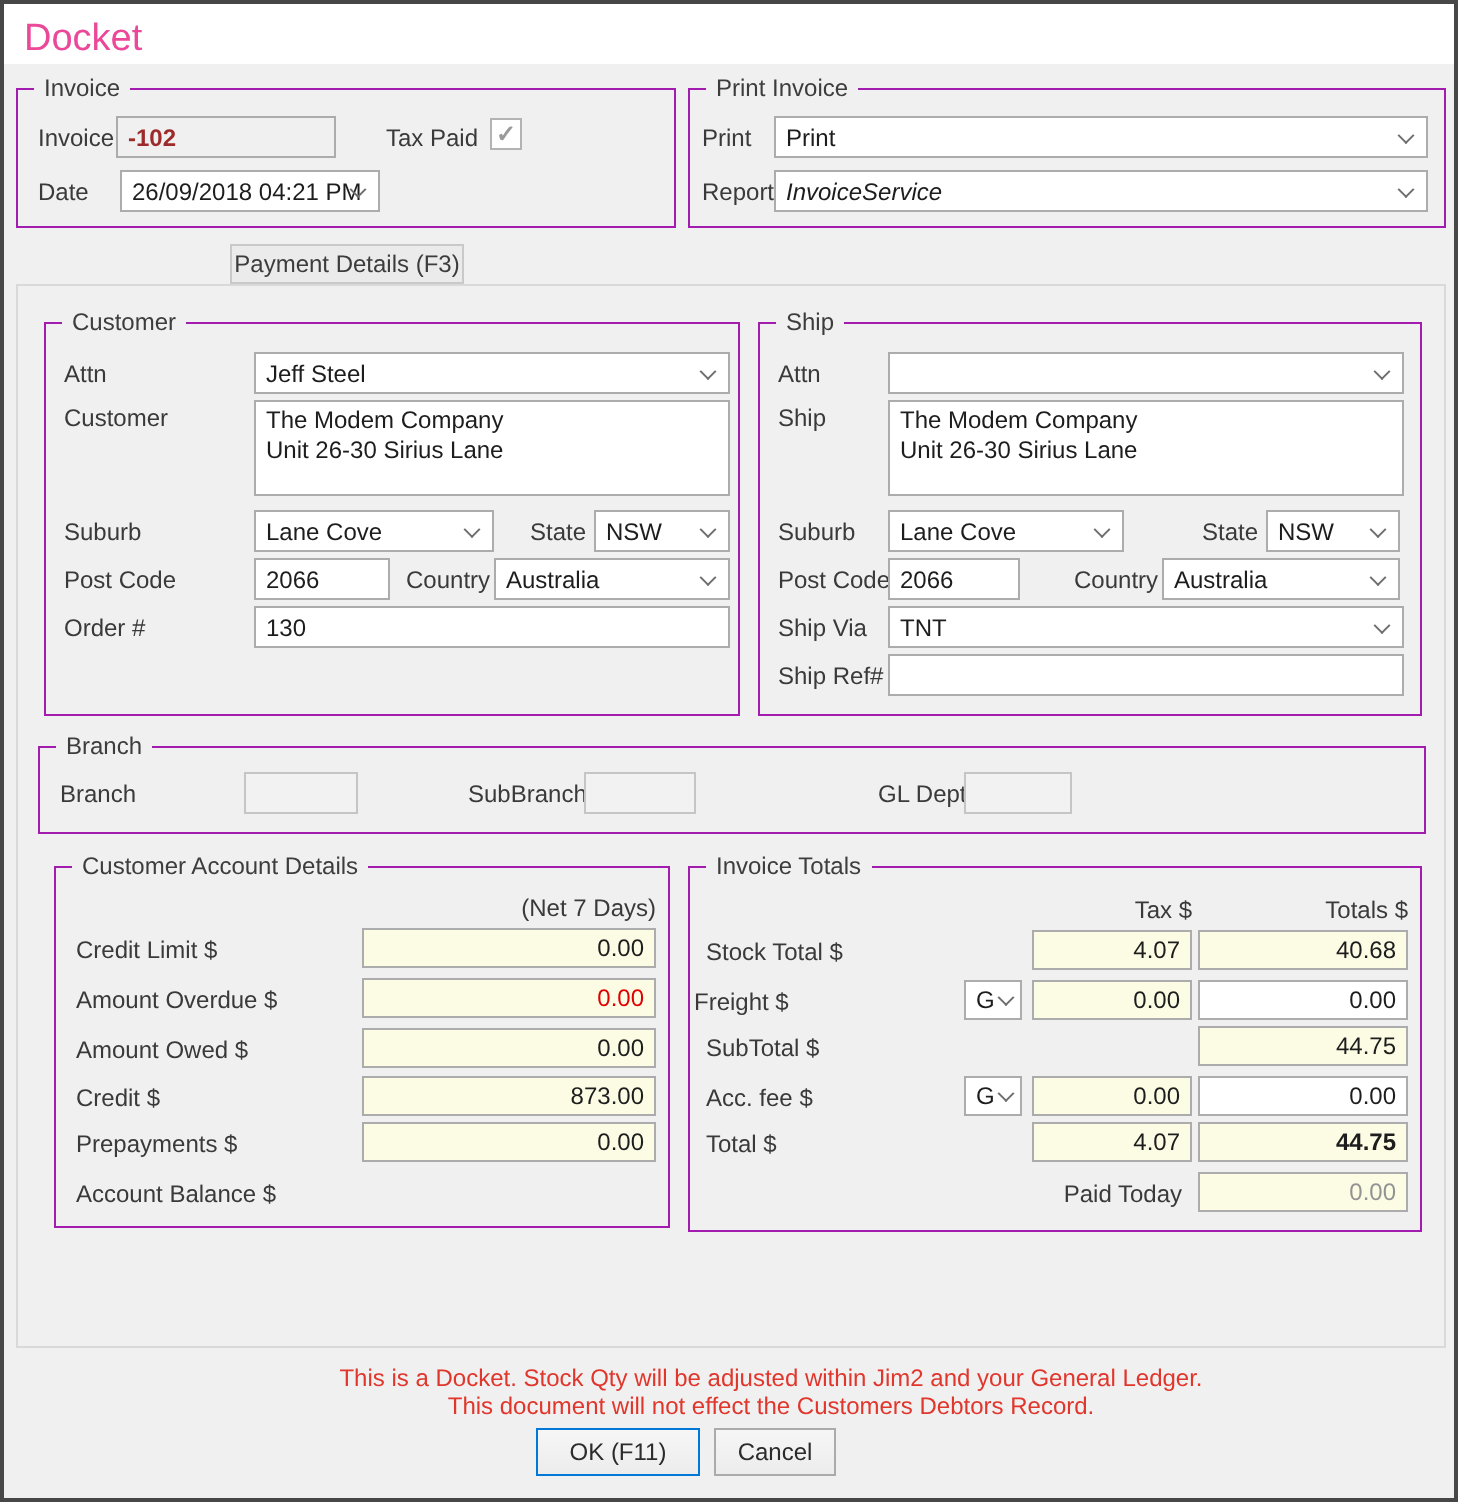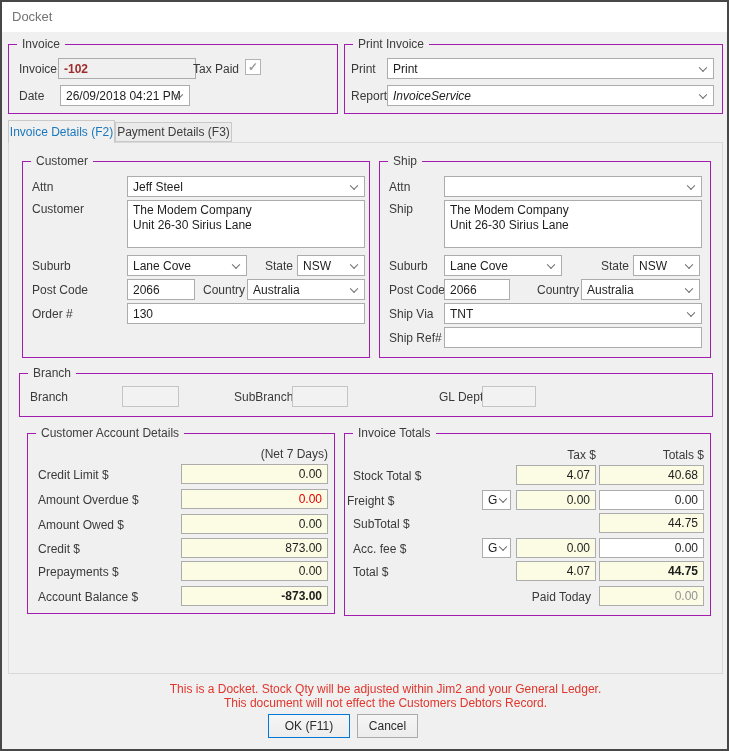--- a/index.html
+++ b/index.html
@@ -8,21 +8,21 @@
     position:relative; width:729px; height:751px;
     background:#F0F0F0; border:2px solid #474747;
     overflow:hidden;
   }
   .titlebar {
     position:absolute; left:0; top:0; right:0; height:30px;
     background:#FFFFFF;
   }
   .titlebar .title {
     position:absolute; left:10px; top:7px;
-    font-size:13px; color:#737373;
+    font-size:19px; color:#ec4899;
   }
   .group {
     position:absolute; border:1px solid #a21caf; background:#F0F0F0;
   }
   .legend {
     position:absolute; top:-8px; left:8px; background:#F0F0F0;
     padding:0 5px; font-size:12px; color:#3D3D3D; white-space:nowrap; line-height:14px;
   }
   .lbl {
     position:absolute; font-size:12px; color:#3A3A3A; white-space:nowrap; line-height:14px;
@@ -89,21 +89,21 @@
 
 <div class="dialog">
 
   <div class="titlebar">
     <span class="title">Docket</span>
   </div>
 
   <div class="group" style="left:6px; top:42px; width:330px; height:70px;">
     <span class="legend">Invoice</span>
     <span class="lbl" style="left:10px; top:17px;">Invoice</span>
-    <div class="field ro" style="left:49px; top:13px; width:138px; height:21px;">
+    <div class="field ro" style="left:49px; top:13px; width:110px; height:21px;">
       <span class="maroon">-102</span>
     </div>
     <span class="lbl" style="left:184px; top:17px;">Tax Paid</span>
     <div class="checkbox" style="left:236px; top:14px;">
       <span>✓</span>
     </div>
     <span class="lbl" style="left:10px; top:44px;">Date</span>
     <div class="field combo" style="left:51px; top:40px; width:130px; height:21px;">
       <span>26/09/2018 04:21 PM</span>
       <span class="chev"></span>
@@ -117,23 +117,20 @@
       <span>Print</span>
       <span class="chev"></span>
     </div>
     <span class="lbl" style="left:6px; top:44px;">Report</span>
     <div class="field combo" style="left:42px; top:40px; width:327px; height:21px;font-style:italic;">
       <span>InvoiceService</span>
       <span class="chev"></span>
     </div>
   </div>
 
-  <div class="tab active">
-    <span>Invoice Details (F2)</span>
-  </div>
   <div class="tab inactive">
     <span>Payment Details (F3)</span>
   </div>
 
   <div class="tabpage">
 
     <div class="group" style="left:13px; top:18px; width:348px; height:197px;">
       <span class="legend">Customer</span>
       <span class="lbl" style="left:9px; top:18px;">Attn</span>
       <div class="field combo" style="left:104px; top:14px; width:238px; height:21px;">
@@ -251,23 +248,20 @@
       <div class="field money" style="left:153px; top:104px; width:147px; height:20px;">
         <span>873.00</span>
       </div>
 
       <span class="lbl" style="left:10px; top:131px;">Prepayments $</span>
       <div class="field money" style="left:153px; top:127px; width:147px; height:20px;">
         <span>0.00</span>
       </div>
 
       <span class="lbl" style="left:10px; top:156px;">Account Balance $</span>
-      <div class="field money" style="left:153px; top:152px; width:147px; height:20px;">
-        <span class="bold">-873.00</span>
-      </div>
     </div>
 
     <div class="group" style="left:335px; top:290px; width:367px; height:183px;">
       <span class="legend">Invoice Totals</span>
       <div class="colhdr" style="left:171px; top:14px; width:80px;">Tax $</div>
       <div class="colhdr" style="left:254px; top:14px; width:105px;">Totals $</div>
 
       <span class="lbl" style="left:8px; top:35px;">Stock Total $</span>
       <div class="field money" style="left:171px; top:31px; width:80px; height:20px;">
         <span>4.07</span>

